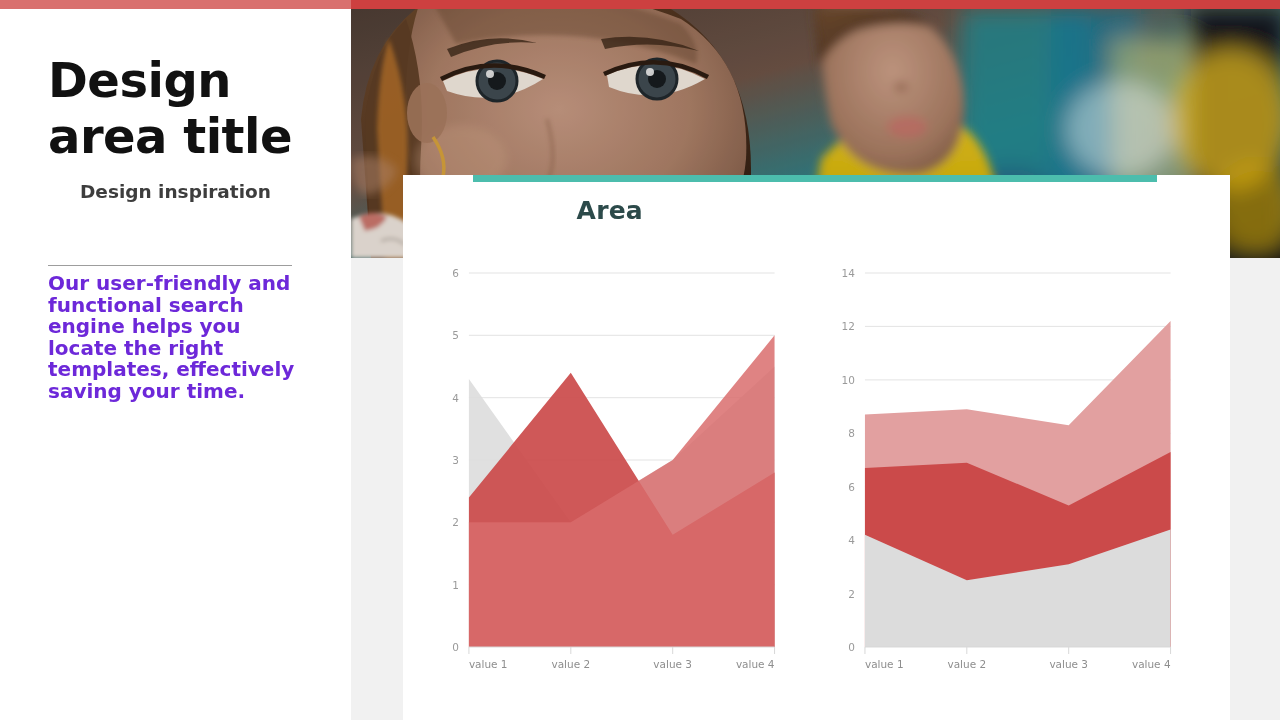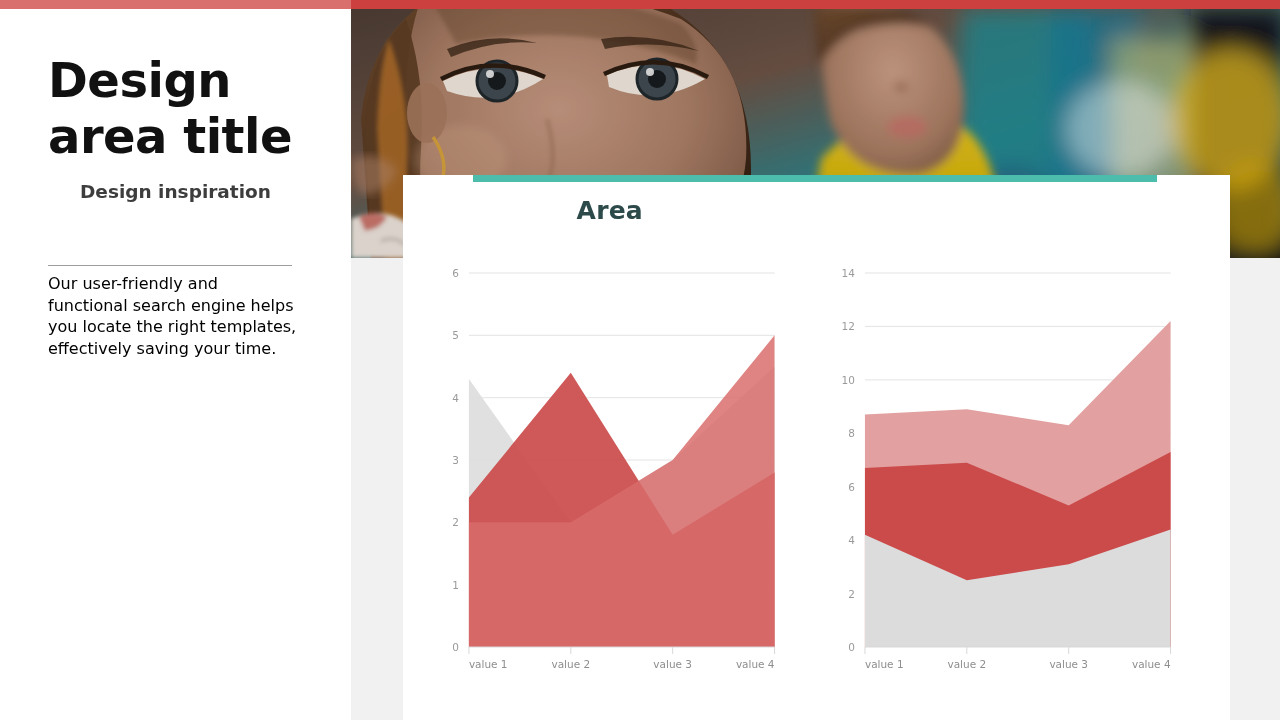--- a/index.html
+++ b/index.html
@@ -23,21 +23,21 @@
     font-size:48px;line-height:56px;font-weight:800;
     letter-spacing:-0.5px;color:#111111;
   }
   .subtitle{
     position:absolute;left:48px;top:170px;width:290px;
     font-size:18.5px;line-height:25px;font-weight:700;color:#3d3d3d;margin-left:32px;
   }
   .rule{position:absolute;left:48px;top:256px;width:244px;height:1px;background:#9d9d9d;}
   .body-copy{
     position:absolute;left:48px;top:264px;width:250px;
-    font-size:16px;line-height:21.5px;font-weight:400;color:#000000;
+    font-size:20px;line-height:21.5px;font-weight:700;color:#6d28d9;
   }
 
   
   .photo{
     position:absolute;left:351px;top:9px;width:929px;height:249px;
     overflow:hidden;background:#4a3b33;
   }
   .photo svg{display:block;width:100%;height:100%;}
 
   

